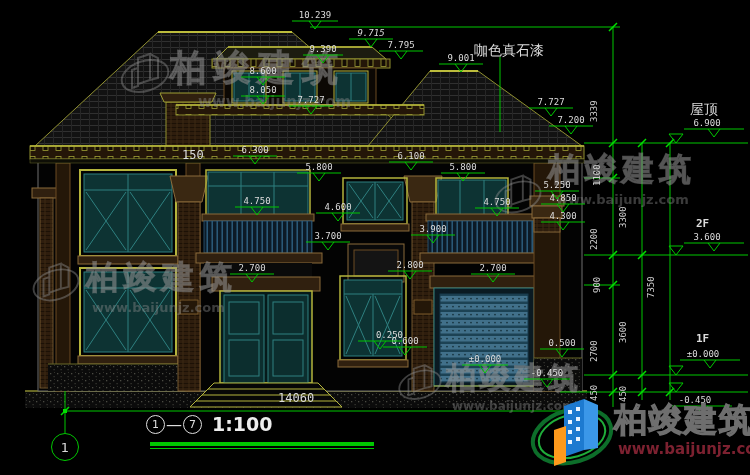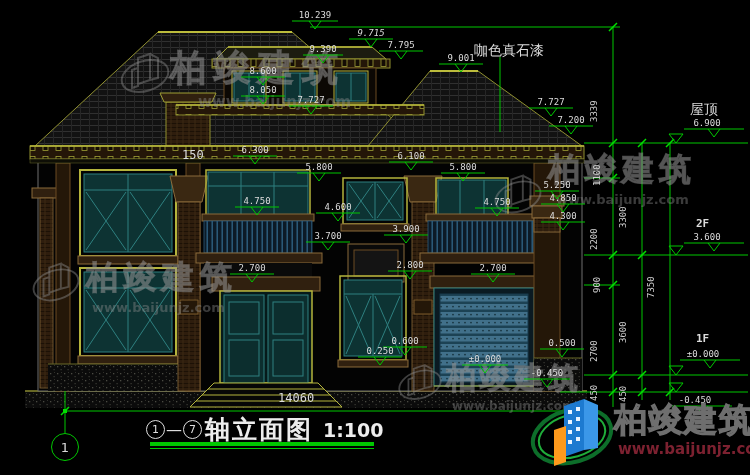--- a/index.html
+++ b/index.html
@@ -390,21 +390,21 @@
         <svg width="44" height="10">
           <path d="M0 1 H44 M16 1 L22 9 L28 1" stroke="#00c800" fill="none"></path>
         </svg>
       </div>
       <div class="ann" style="left: 540px; top: 211px;">
         <span>4.300</span>
         <svg width="44" height="10">
           <path d="M0 1 H44 M16 1 L22 9 L28 1" stroke="#00c800" fill="none"></path>
         </svg>
       </div>
-      <div class="ann" style="left: 383px; top: 224px;">
+      <div class="ann" style="left: 410px; top: 224px;">
         <span>3.900</span>
         <svg width="44" height="10">
           <path d="M0 1 H44 M16 1 L22 9 L28 1" stroke="#00c800" fill="none"></path>
         </svg>
       </div>
       <div class="ann" style="left: 305px; top: 231px;">
         <span>3.700</span>
         <svg width="44" height="10">
           <path d="M0 1 H44 M16 1 L22 9 L28 1" stroke="#00c800" fill="none"></path>
         </svg>
@@ -426,21 +426,21 @@
         <svg width="44" height="10">
           <path d="M0 1 H44 M16 1 L22 9 L28 1" stroke="#00c800" fill="none"></path>
         </svg>
       </div>
       <div class="ann" style="left: 382px; top: 336px;">
         <span>0.600</span>
         <svg width="44" height="10">
           <path d="M0 1 H44 M16 1 L22 9 L28 1" stroke="#00c800" fill="none"></path>
         </svg>
       </div>
-      <div class="ann" style="left: 357px; top: 346px;">
+      <div class="ann" style="left: 357px; top: 330px; text-align: right;">
         <span>0.250</span>
         <svg width="44" height="10">
           <path d="M0 1 H44 M16 1 L22 9 L28 1" stroke="#00c800" fill="none"></path>
         </svg>
       </div>
       <div class="ann" style="left: 539px; top: 338px; text-align: center;">
         <span>0.500</span>
         <svg width="44" height="10">
           <path d="M0 1 H44 M16 1 L22 9 L28 1" stroke="#00c800" fill="none"></path>
         </svg>
@@ -528,21 +528,20 @@
       </div>
       <div class="ann rot" style="left: 656px; top: 288px;">
         <span>7350</span>
       </div>
     </div>
 
   <div id="title">
     <span class="circ">1</span>
     <span class="tdash">—</span>
     <span class="circ">7</span>
-    <span class="ttext">轴立面图</span>
     <span class="tscale">1:100</span>
   </div>
   <div id="title-rule-thick"></div>
   <div id="title-rule-thin"></div>
 
   <div id="axis-bubble">
     <span>1</span>
   </div>
 
   <div id="brand">

